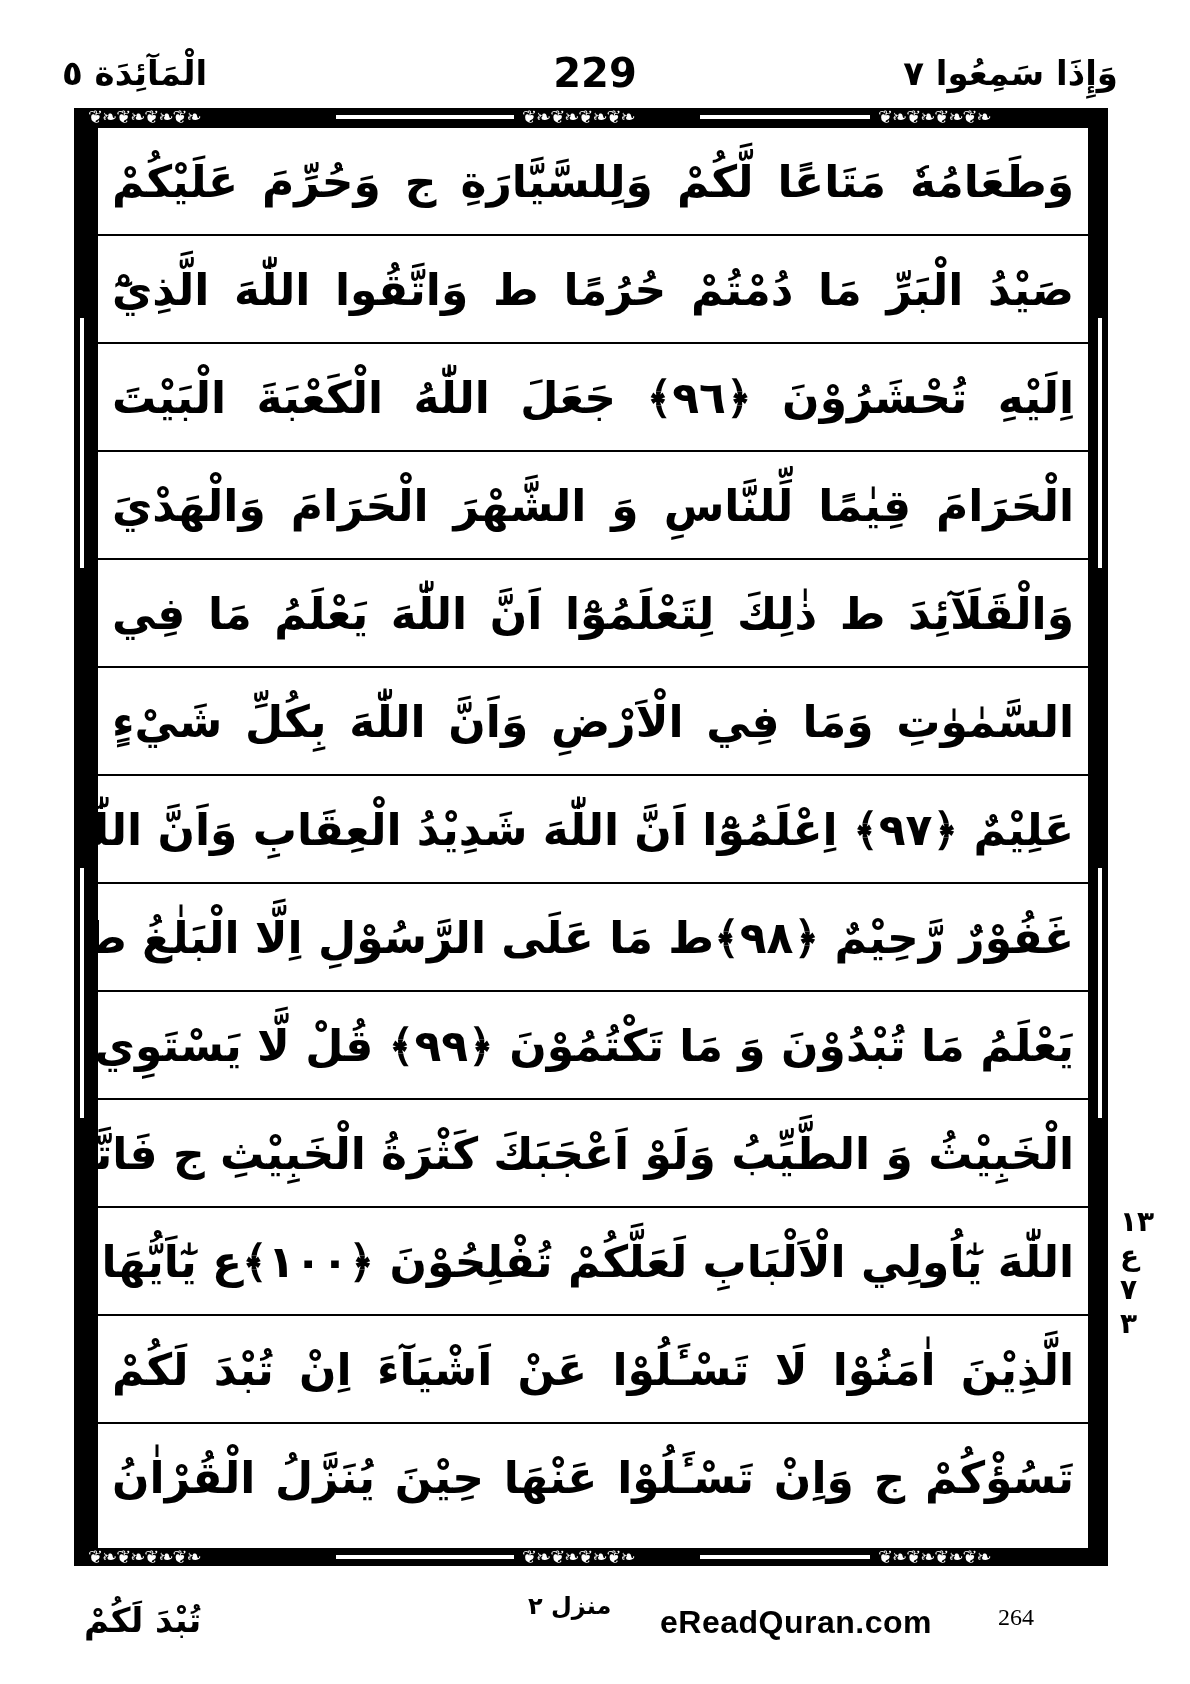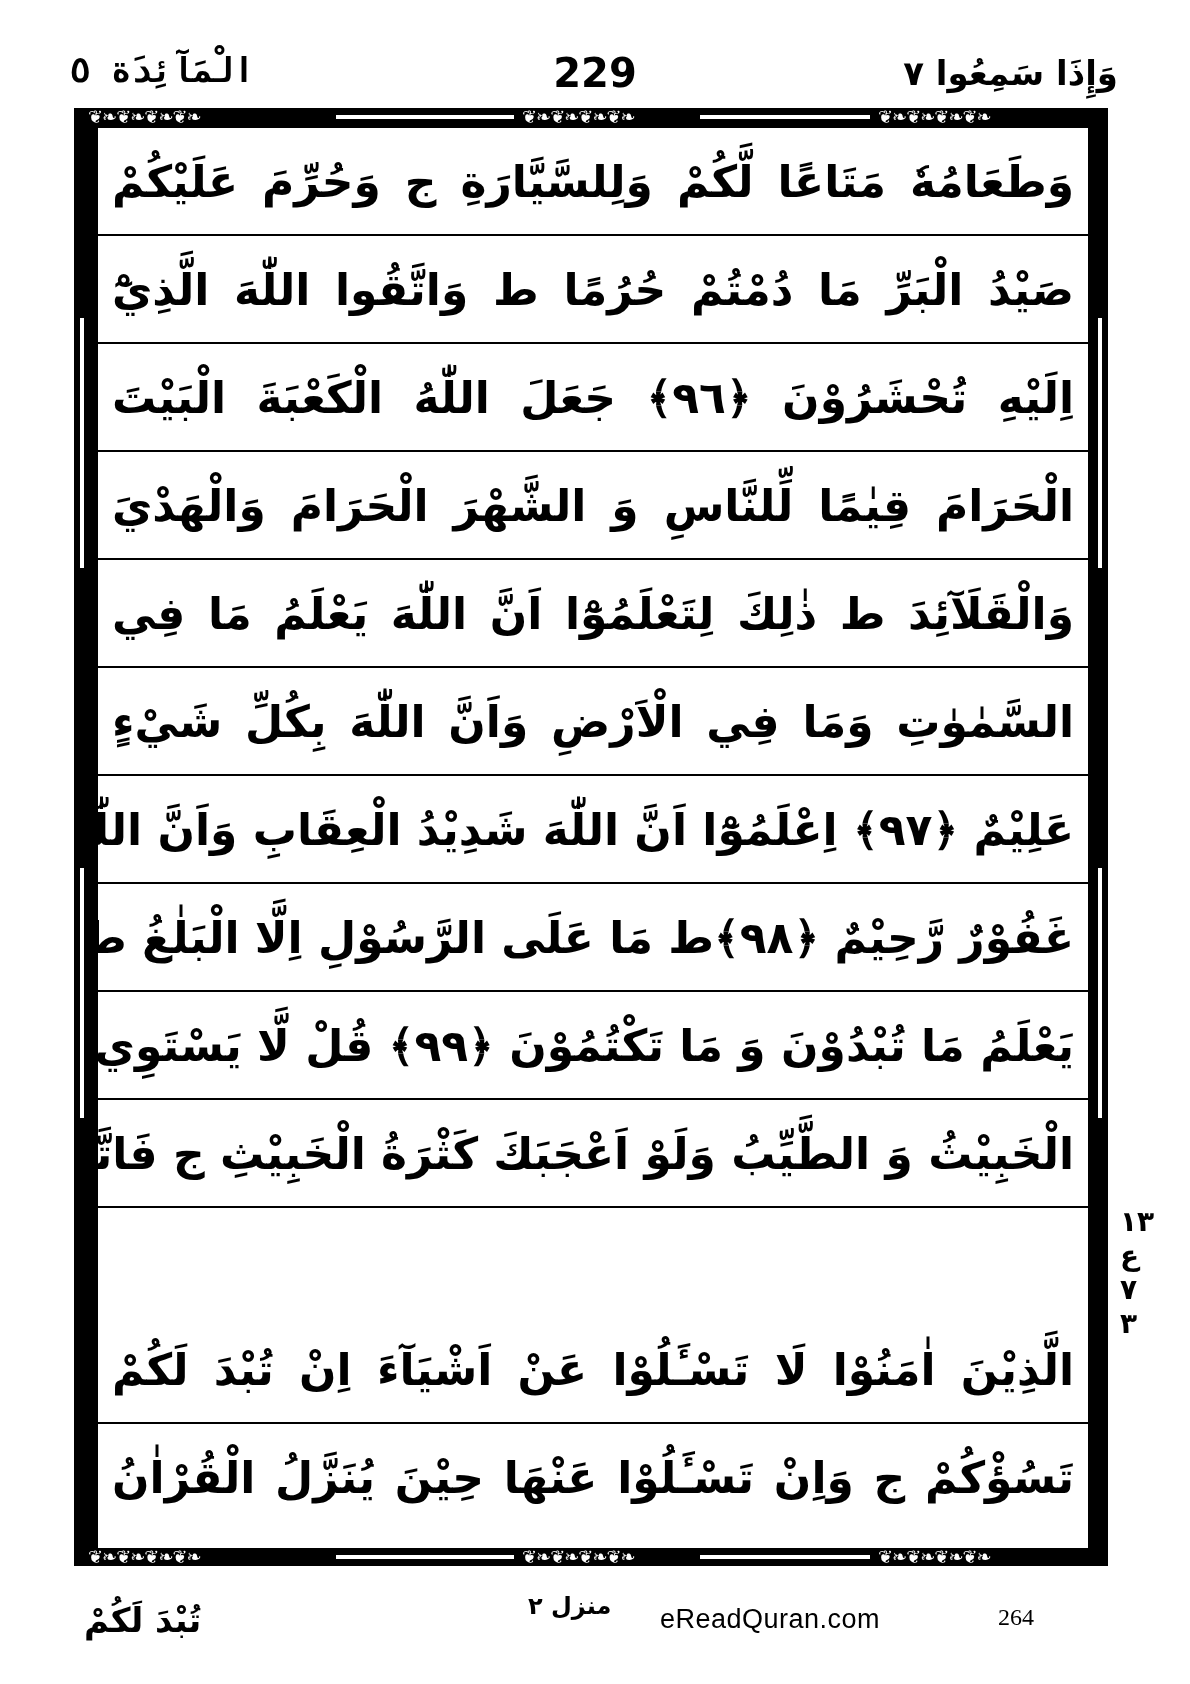--- a/index.html
+++ b/index.html
@@ -3,21 +3,21 @@
 <meta charset="utf-8">
 <style>
   html, body { margin:0; padding:0; background:#ffffff; }
   body { width:1190px; height:1684px; position:relative; overflow:hidden;
          font-family:"DejaVu Sans", sans-serif; color:#000; }
 
   
   .hdr { position:absolute; top:48px; height:50px; font-size:34px; font-weight:bold; line-height:50px; direction:rtl; }
   .hdr-right { right:72px; }
   .hdr-center { left:0; width:1190px; text-align:center; font-size:40px; direction:ltr; }
-  .hdr-left { left:70px;font-family:Liberation Mono, monospace; }
+  .hdr-left { left:62px; }
 
   
   .frame-outer { position:absolute; left:74px; top:108px; width:1034px; height:1458px;
                  background:#000; box-sizing:border-box; }
   .frame-inner { position:absolute; left:22px; top:18px; right:18px; bottom:16px; background:#fff;
                  border:2px solid #000; box-sizing:border-box; }
 
   
   .orn { position:absolute; color:#fff; font-size:18px; line-height:18px; overflow:hidden; white-space:nowrap; letter-spacing:-1px; }
   .orn-top { top:0; height:18px; }
@@ -32,21 +32,21 @@
   .line:last-child { border-bottom:none; }
 
   
   .ruku { position:absolute; left:1120px; top:1205px; width:40px; font-size:28px; font-weight:bold;
           line-height:34px; text-align:left; direction:rtl; }
 
   
   .ftr { position:absolute; top:1592px;margin-top:8px; }
   .catch { left:84px; font-size:34px; font-weight:bold; direction:rtl; }
   .manzil { left:528px; top:1584px; font-size:24px; font-weight:bold; direction:rtl; }
-  .site { left:660px; top:1596px; font-family:"Liberation Sans", sans-serif; font-weight:normal; font-size:27px; letter-spacing:0.5px; }
+  .site { left:660px; top:1596px; font-family:"Liberation Sans", sans-serif; font-weight:bold; font-size:32px; letter-spacing:0.5px; }
   .pnum { left:998px; top:1596px; font-family:"Liberation Serif", serif; font-size:24px; }
 </style>
 </head>
 <body>
 
 <div class="hdr hdr-right">وَإِذَا سَمِعُوا ٧</div>
 <div class="hdr hdr-center">229</div>
 <div class="hdr hdr-left">الْمَآئِدَة ٥</div>
 
 <div class="frame-outer">
@@ -73,20 +73,21 @@
       <div class="line" style="top:0px;">وَطَعَامُهٗ مَتَاعًا لَّكُمْ وَلِلسَّيَّارَةِ ج وَحُرِّمَ عَلَيْكُمْ</div>
       <div class="line" style="top:108px;">صَيْدُ الْبَرِّ مَا دُمْتُمْ حُرُمًا ط وَاتَّقُوا اللّٰهَ الَّذِيْٓ</div>
       <div class="line" style="top:216px;">اِلَيْهِ تُحْشَرُوْنَ ﴿٩٦﴾ جَعَلَ اللّٰهُ الْكَعْبَةَ الْبَيْتَ</div>
       <div class="line" style="top:324px;">الْحَرَامَ قِيٰمًا لِّلنَّاسِ وَ الشَّهْرَ الْحَرَامَ وَالْهَدْيَ</div>
       <div class="line" style="top:432px;">وَالْقَلَآئِدَ ط ذٰلِكَ لِتَعْلَمُوْٓا اَنَّ اللّٰهَ يَعْلَمُ مَا فِي</div>
       <div class="line" style="top:540px;">السَّمٰوٰتِ وَمَا فِي الْاَرْضِ وَاَنَّ اللّٰهَ بِكُلِّ شَيْءٍ</div>
       <div class="line" style="top:648px;">عَلِيْمٌ ﴿٩٧﴾ اِعْلَمُوْٓا اَنَّ اللّٰهَ شَدِيْدُ الْعِقَابِ وَاَنَّ اللّٰهَ</div>
       <div class="line" style="top:756px;">غَفُوْرٌ رَّحِيْمٌ ﴿٩٨﴾ط مَا عَلَى الرَّسُوْلِ اِلَّا الْبَلٰغُ ط وَاللّٰهُ</div>
       <div class="line" style="top:864px;">يَعْلَمُ مَا تُبْدُوْنَ وَ مَا تَكْتُمُوْنَ ﴿٩٩﴾ قُلْ لَّا يَسْتَوِي</div>
       <div class="line" style="top:972px;">الْخَبِيْثُ وَ الطَّيِّبُ وَلَوْ اَعْجَبَكَ كَثْرَةُ الْخَبِيْثِ ج فَاتَّقُوا</div>
+      <div class="line" style="top:1080px;">اللّٰهَ يٰٓاُولِي الْاَلْبَابِ لَعَلَّكُمْ تُفْلِحُوْنَ ﴿١٠٠﴾ع يٰٓاَيُّهَا</div>
       <div class="line" style="top:1188px;">الَّذِيْنَ اٰمَنُوْا لَا تَسْـَٔلُوْا عَنْ اَشْيَآءَ اِنْ تُبْدَ لَكُمْ</div>
       <div class="line" style="top:1296px;height:126px;">تَسُؤْكُمْ ج وَاِنْ تَسْـَٔلُوْا عَنْهَا حِيْنَ يُنَزَّلُ الْقُرْاٰنُ</div>
     </div>
   </div>
 </div>
 
 <div class="ruku">
   <div>١٣</div>
   <div>ع ٧</div>
   <div>٣</div>

